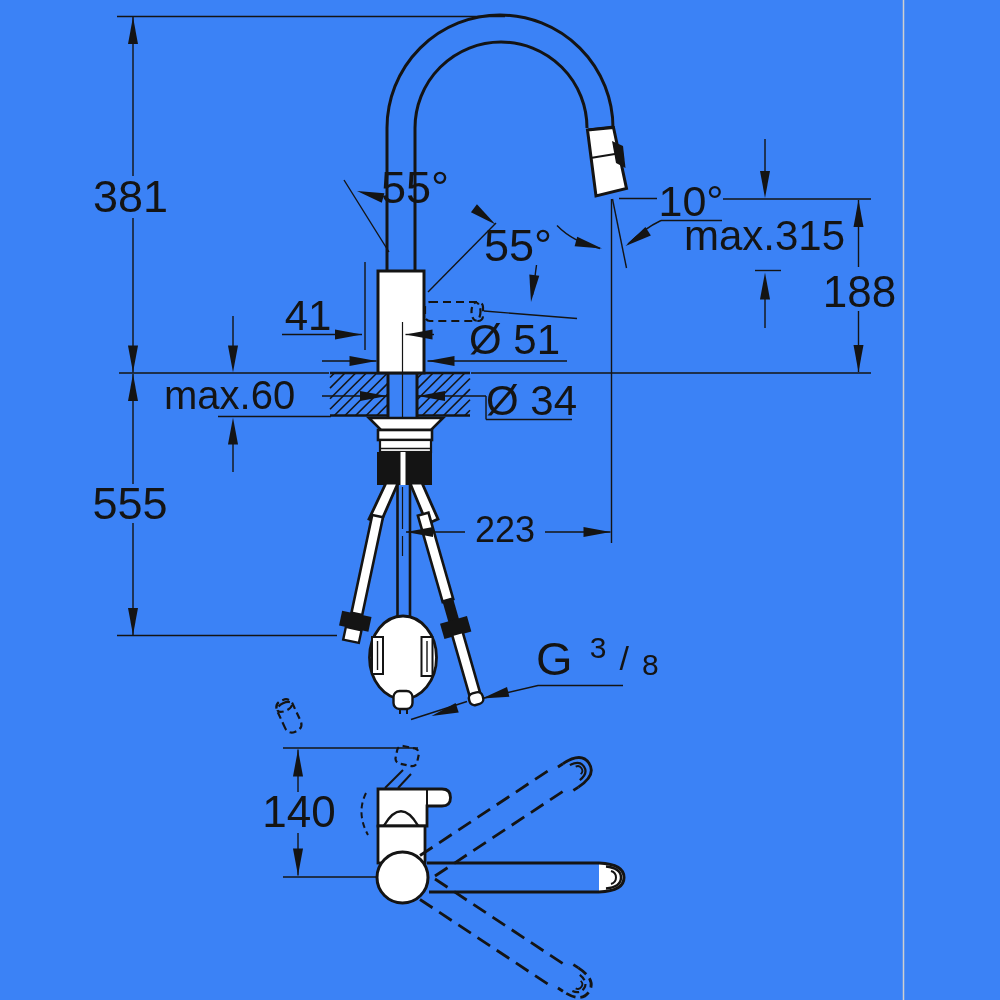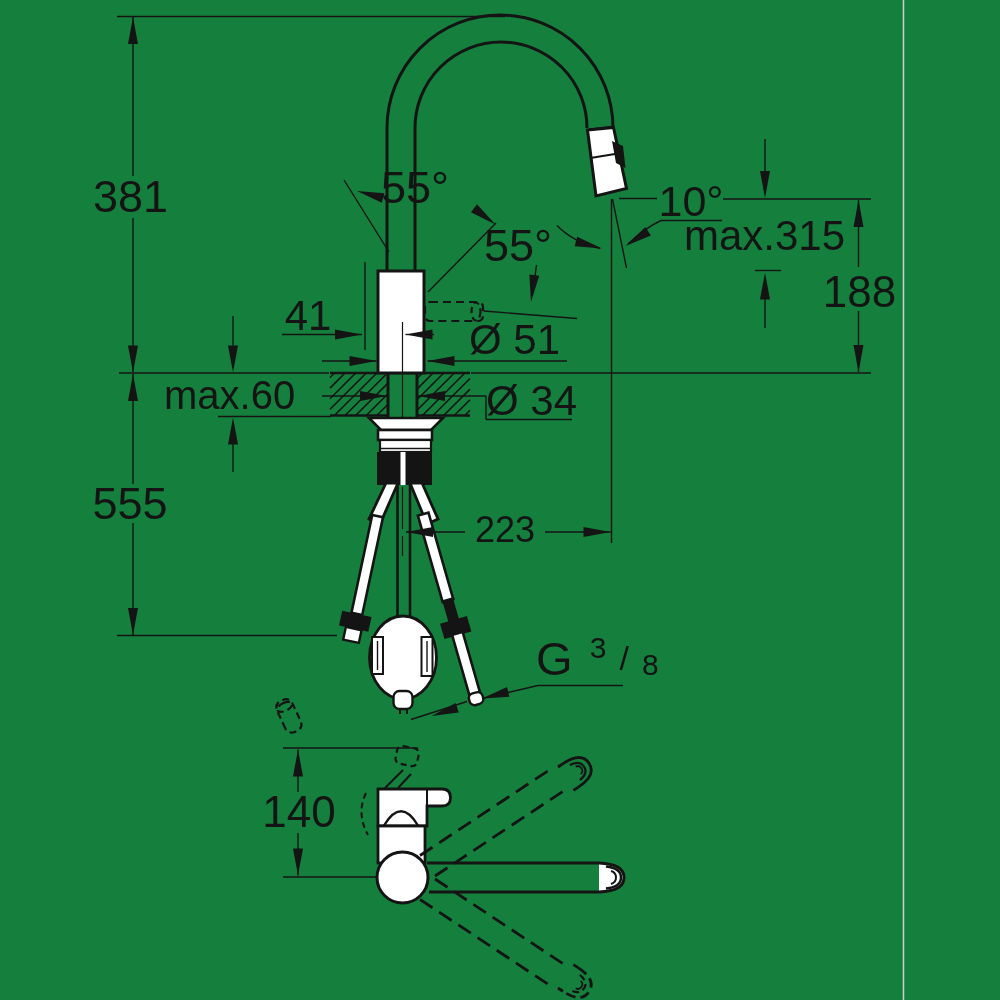--- a/index.html
+++ b/index.html
@@ -1,16 +1,16 @@
 <!DOCTYPE html>
 <html><head>
 <meta charset="utf-8">
 <style>
   html,body{margin:0;padding:0;background:#ffffff;}
-  .frame{width:1000px;height:1000px;position:relative;background:#15803d;overflow:hidden;
+  .frame{width:1000px;height:1000px;position:relative;background:#3b82f6;overflow:hidden;
          font-family:"Liberation Sans", sans-serif;}
   svg{display:block;}
   text{fill:#141414;font-family:"Liberation Sans", sans-serif;}
 </style>
 </head>
 <body>
 
 <div class="frame">
 <svg width="1000" height="1000" viewBox="0 0 1000 1000" xmlns="http://www.w3.org/2000/svg">
   <defs>

